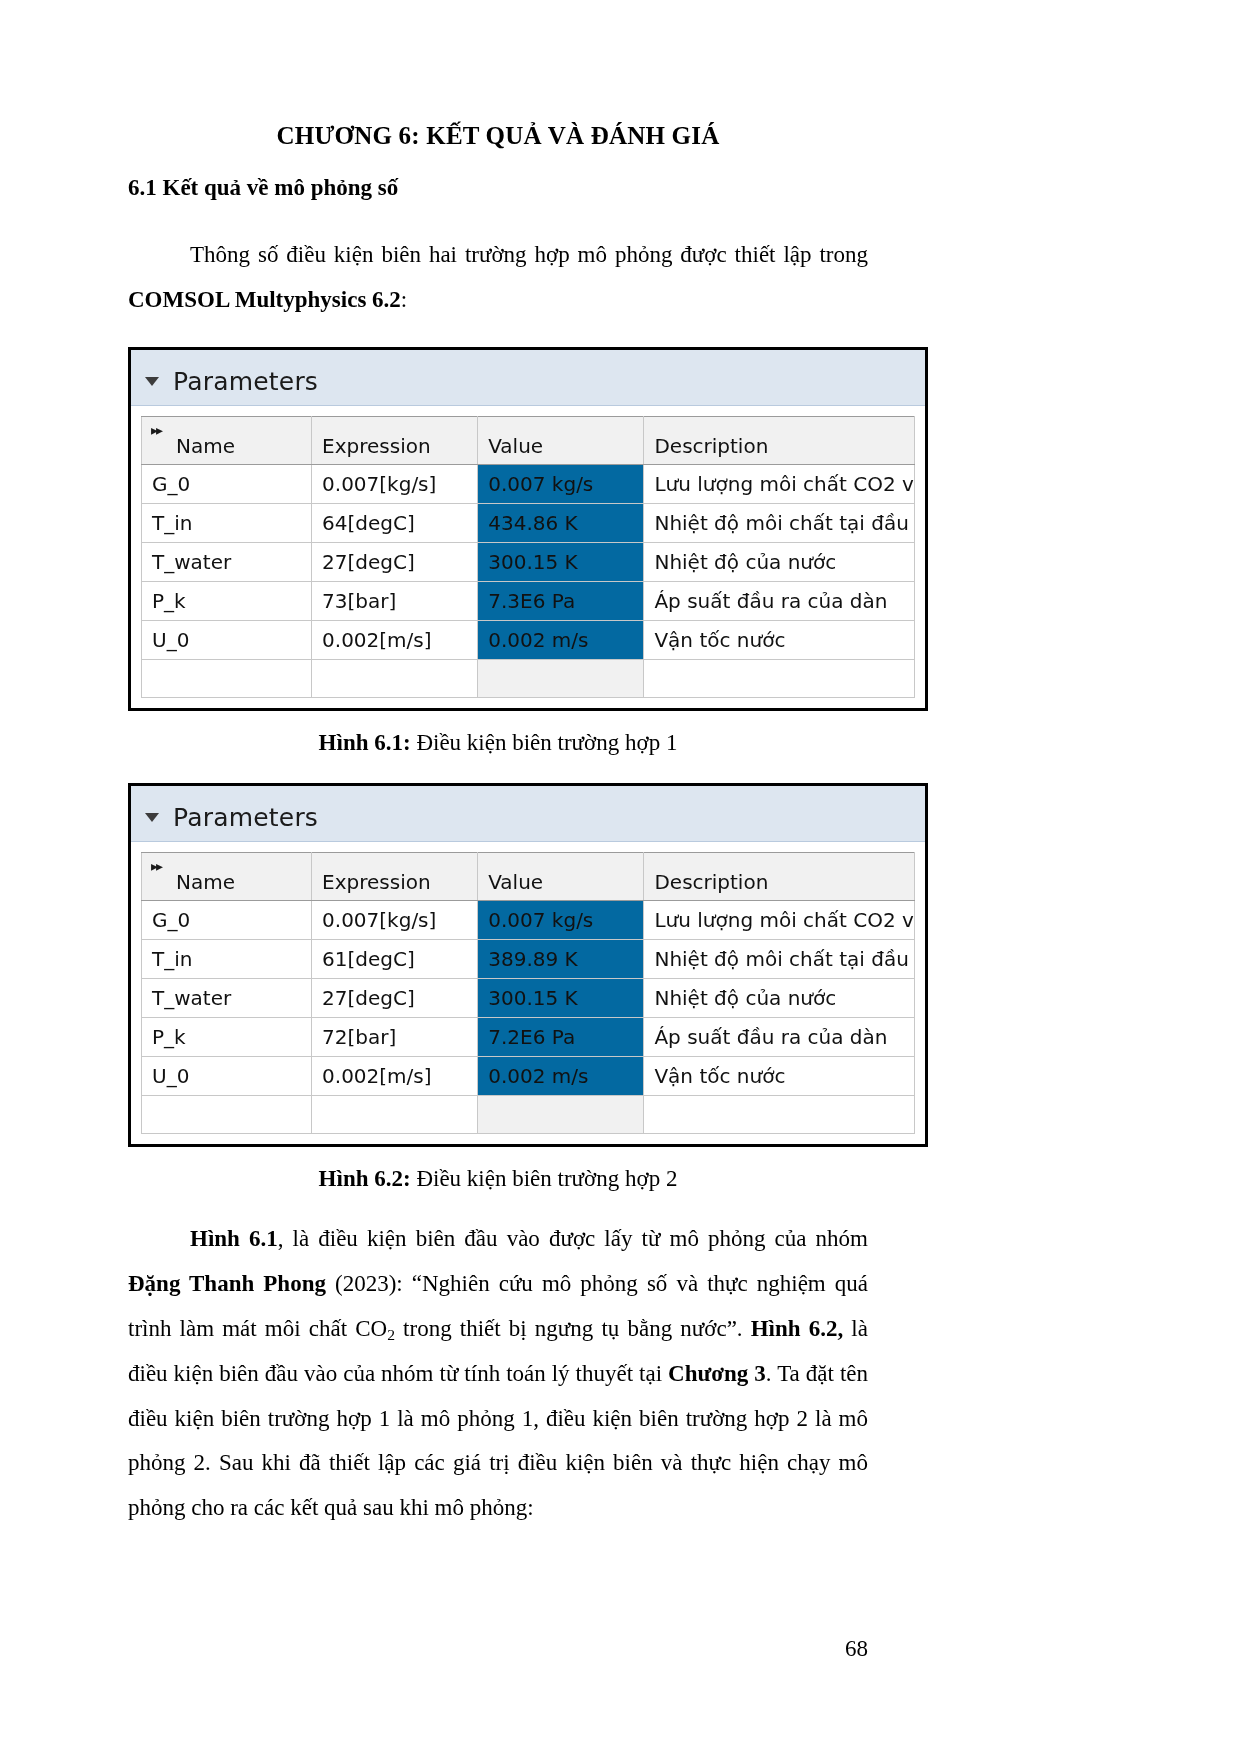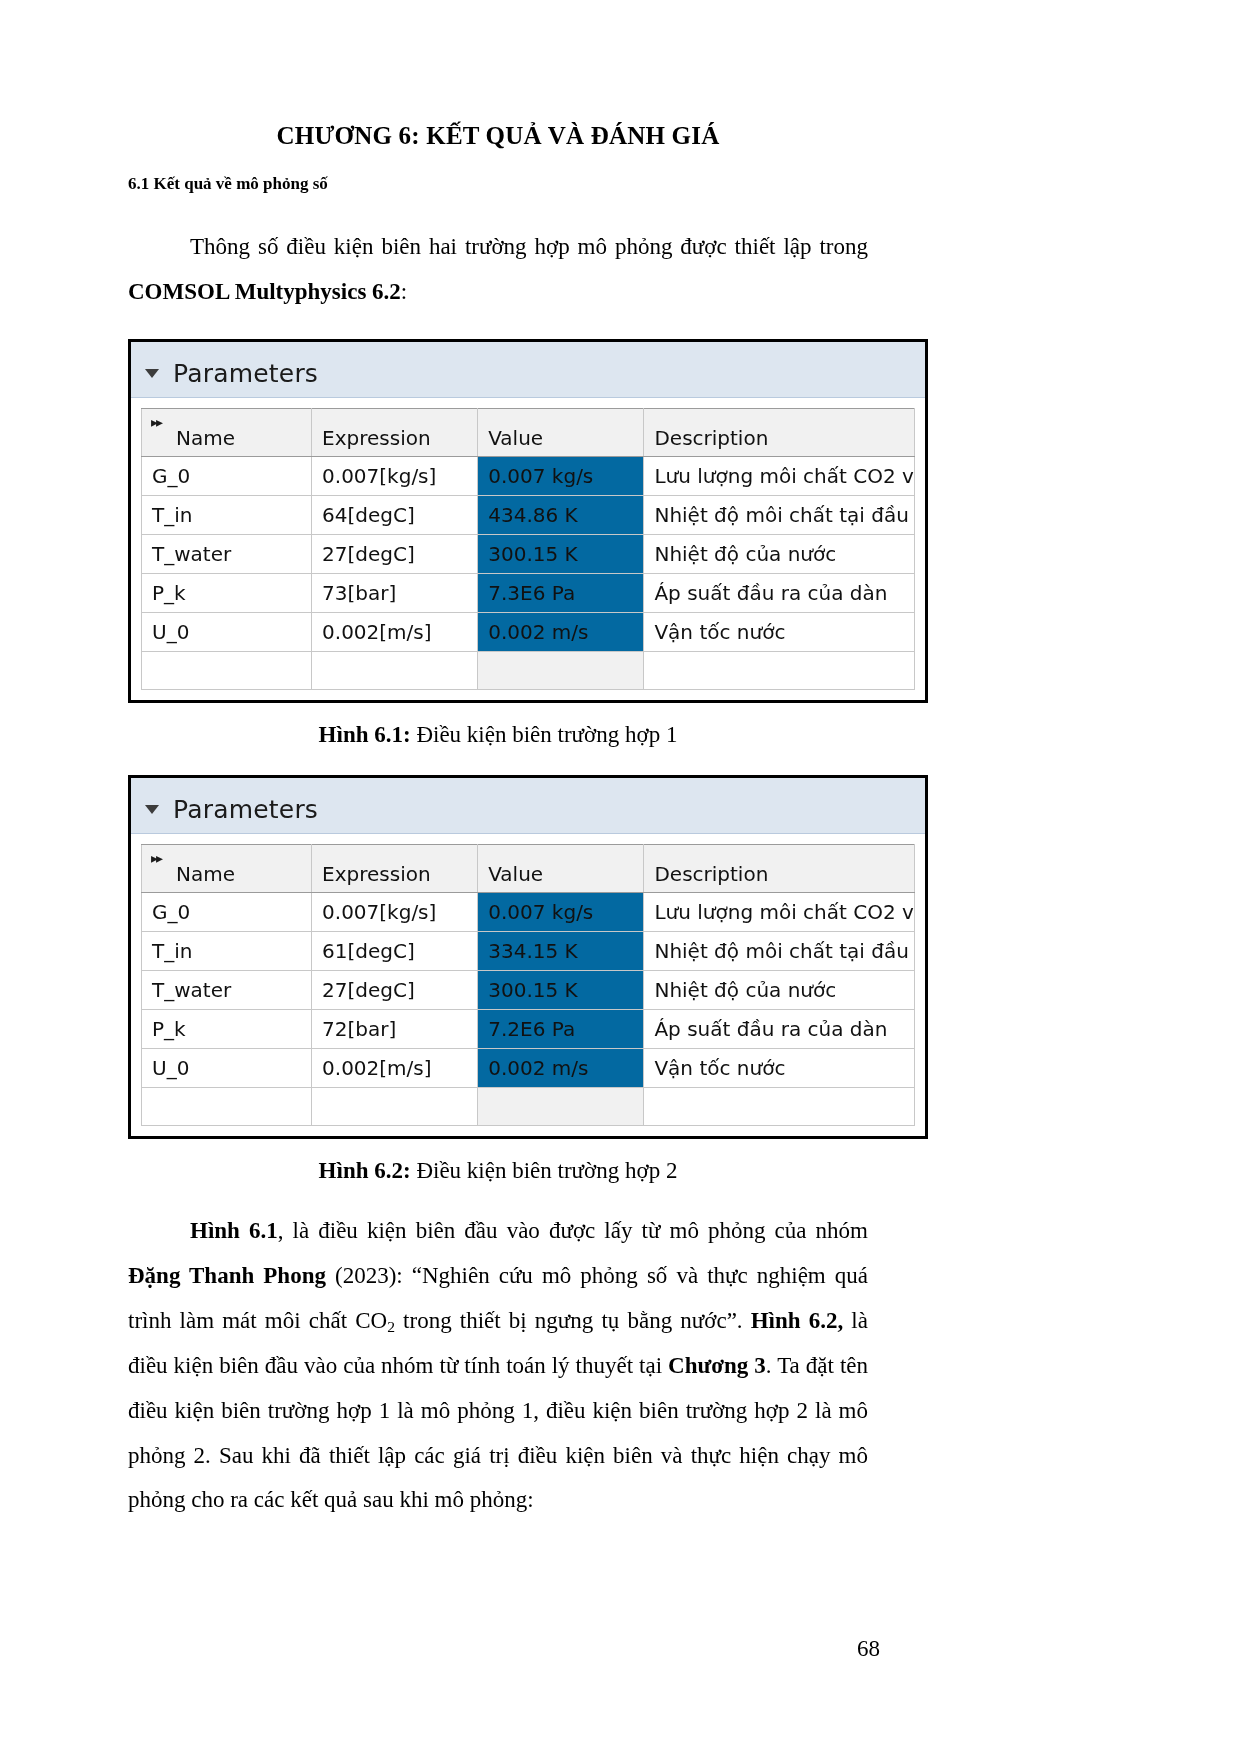--- a/index.html
+++ b/index.html
@@ -26,21 +26,21 @@
   }
   .chapter-title {
     text-align: center;
     font-size: 25px;
     font-weight: bold;
     letter-spacing: 0.2px;
     margin: 0 0 22px 0;
     line-height: 1.25;
   }
   .section-heading {
-    font-size: 17px;
+    font-size: 23px;
     font-weight: bold;
     margin: 0 0 30px 0;
     line-height: 1.3;
   }
   .body-par {
     font-size: 23px;
     line-height: 1.95;
     text-align: justify;
     margin: 0;
     text-indent: 62px;
@@ -141,21 +141,21 @@
     line-height: 1.4;
   }
   .fig-caption .b { font-weight: bold; }
 
   .para-block { margin-top: 22px; }
 
   sub { font-size: 0.68em; vertical-align: baseline; position: relative; top: 0.28em; }
 
   .page-number {
     position: absolute;
-    right: 116px;
+    right: 128px;
     bottom: 92px;
     font-size: 23px;
   }
 </style>
 </head>
 <body>
 
 <div class="page">
 
   <h1 class="chapter-title">CHƯƠNG 6: KẾT QUẢ VÀ ĐÁNH GIÁ</h1>
@@ -259,21 +259,21 @@
         <tbody>
           <tr>
             <td>G_0</td>
             <td>0.007[kg/s]</td>
             <td class="v-col">0.007 kg/s</td>
             <td>Lưu lượng môi chất CO2 vào</td>
           </tr>
           <tr>
             <td>T_in</td>
             <td>61[degC]</td>
-            <td class="v-col">334.15 K</td>
+            <td class="v-col">389.89 K</td>
             <td>Nhiệt độ môi chất tại đầu vào</td>
           </tr>
           <tr>
             <td>T_water</td>
             <td>27[degC]</td>
             <td class="v-col">300.15 K</td>
             <td>Nhiệt độ của nước</td>
           </tr>
           <tr>
             <td>P_k</td>

